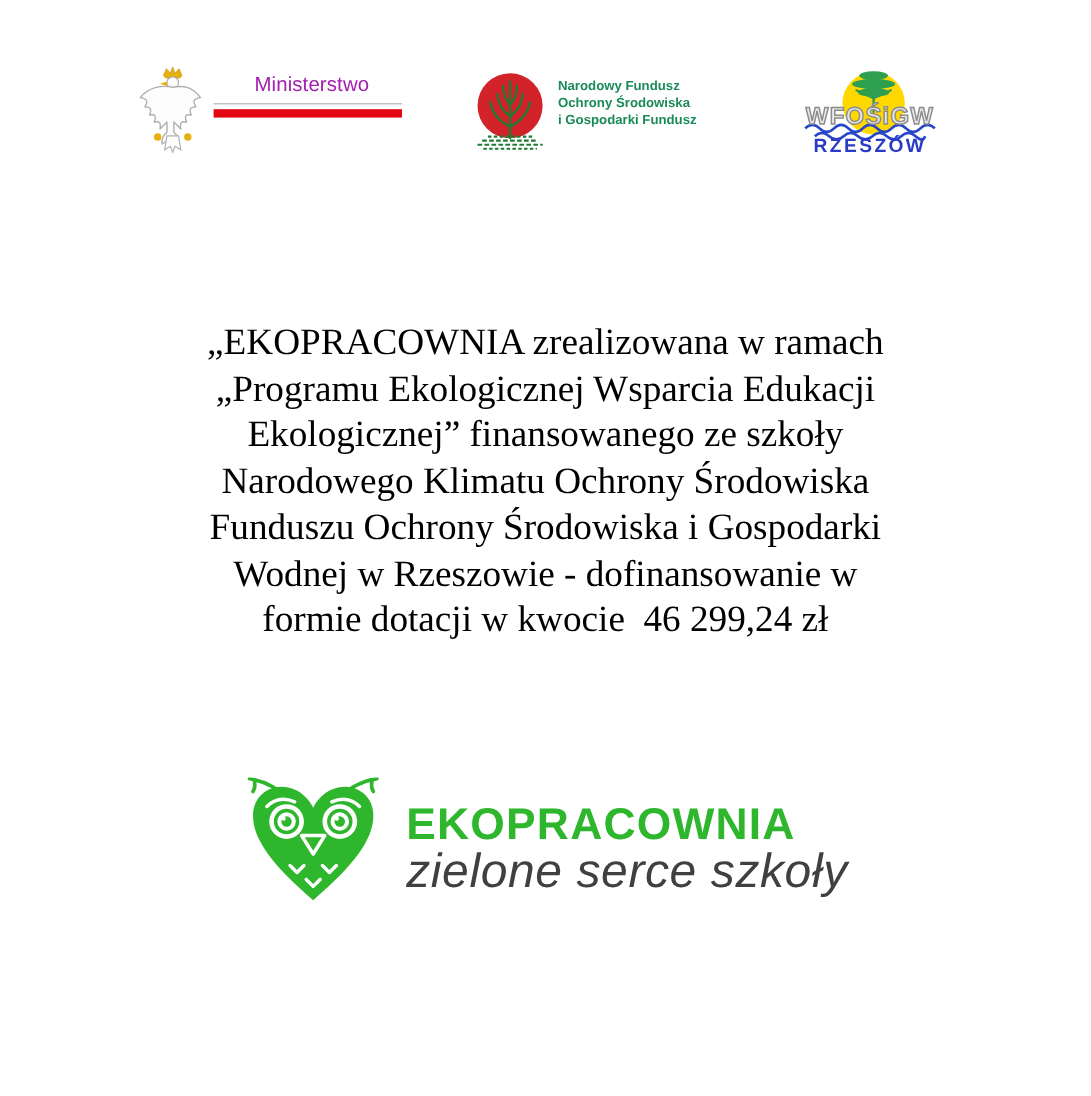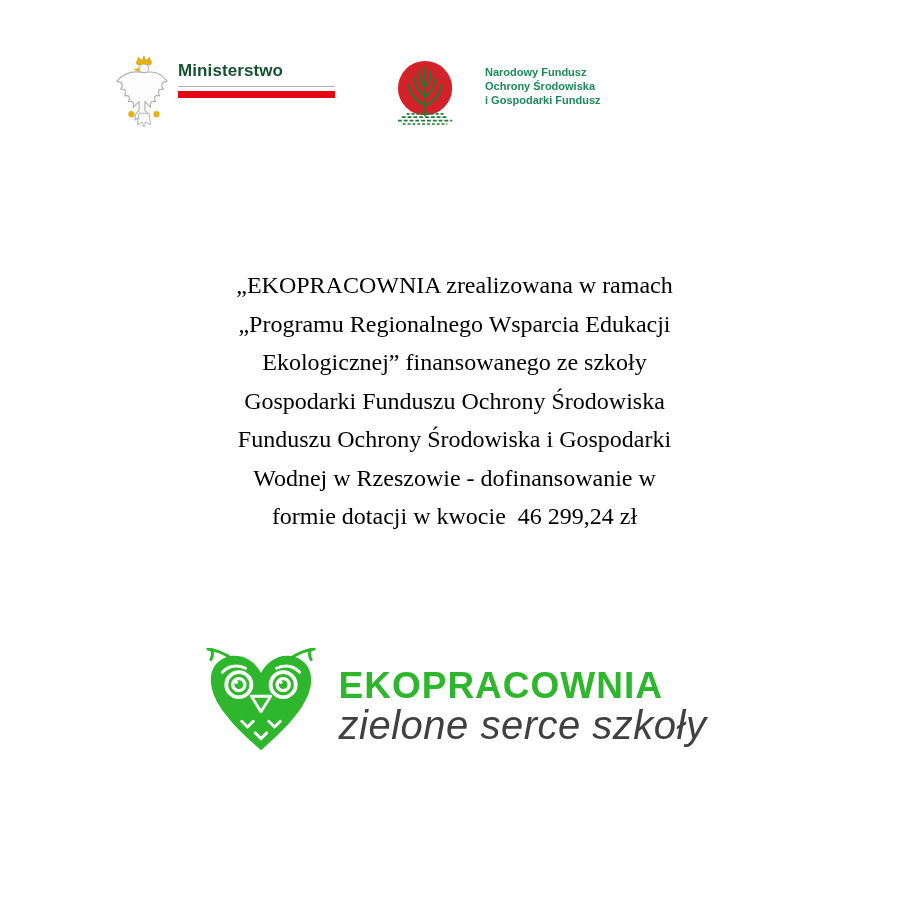--- a/index.html
+++ b/index.html
@@ -4,47 +4,47 @@
 <style>
   html,body { margin:0; padding:0; background:#ffffff; }
   .page {
     position:relative; width:909px; height:913px; background:#ffffff;
     font-family:"Liberation Sans", sans-serif; overflow:hidden;
   }
 
   
   .logo-ministry { position:absolute; left:114px; top:54px; display:flex; gap:8px; }
   .ministry-text { padding-top:6px; }
-  .ministry-line { font-size:17px; line-height:21px; color:#14532d; font-weight:700; letter-spacing:0.1px; white-space:pre; }
+  .ministry-line { font-size:17px; line-height:21px; color:#a21caf; font-weight:400; letter-spacing:0.1px; white-space:pre;margin-left:34px; }
   .flag { width:157px; margin-top:5px; }
   .flag-white { height:4px; background:#ffffff; border-top:1.5px solid #b3b3b3; }
   .flag-red { height:7px; background:#e30613; }
 
   .logo-nfos { position:absolute; left:396px; top:58px; display:flex; gap:7px; }
-  .nfos-text { padding-top:7px;margin-left:20px; }
+  .nfos-text { padding-top:7px; }
   .nfos-line { font-size:11px; line-height:14px; color:#1b8a5a; font-weight:600; white-space:pre; }
 
   .logo-wfos { position:absolute; left:655px; top:50px; width:140px; height:85px; }
   .wfos-svg { position:absolute; left:0; top:0; }
   .wfos-acronym {
     position:absolute; left:0; top:36px; width:140px; text-align:center;
     font-size:20px; font-weight:bold; letter-spacing:1px;
     color:#e8e8e8; -webkit-text-stroke:1.2px #8c8c8c; white-space:pre;
   }
   .wfos-city {
     position:absolute; left:0; top:64px; width:140px; text-align:center;
     font-size:16px; font-weight:bold; letter-spacing:2px; color:#2a3cc4; white-space:pre;
   }
 
   
   .main-text {
     position:absolute; left:0; top:266px; width:909px; text-align:center;
     font-family:"Liberation Serif", serif; color:#000000;
   }
-  .main-line { font-size:24px; line-height:38.5px; white-space:pre; }
+  .main-line { font-size:31px; line-height:38.5px; white-space:pre; }
 
   
   .footer-logo {
     position:absolute; left:0; top:648px; width:909px;
     display:flex; justify-content:center; align-items:center; gap:20px;
   }
   .brand-col { display:flex; flex-direction:column; }
   .brand-name { font-size:37px; font-weight:bold; color:#2eb62c; letter-spacing:1px; line-height:42px; white-space:pre; }
   .brand-tagline { font-size:40px; color:#404040; line-height:36px; letter-spacing:0.5px; white-space:pre;font-style:italic; }
 </style>
@@ -95,26 +95,47 @@
         </g>
       </svg>
     </span>
     <div class="nfos-text">
       <div class="nfos-line">Narodowy Fundusz</div>
       <div class="nfos-line">Ochrony Środowiska</div>
       <div class="nfos-line">i Gospodarki Fundusz</div>
     </div>
   </div>
 
+  <div class="logo-wfos">
+    <span class="wfos-svg">
+      <svg width="140" height="85" viewBox="0 0 140 85">
+        <circle cx="73" cy="36" r="26" fill="#ffd800"></circle>
+        <g fill="#2e9e4f">
+          <path d="M72,44 L74,44 L74,14 L72,14 Z"></path>
+          <ellipse cx="73" cy="13" rx="12" ry="3.6"></ellipse>
+          <ellipse cx="73" cy="20" rx="18" ry="4.2"></ellipse>
+          <ellipse cx="73" cy="27" rx="13" ry="3.8"></ellipse>
+          <path d="M73,30 L88,24 L88,26 L73,33 Z"></path>
+          <path d="M73,30 L58,24 L58,26 L73,33 Z"></path>
+        </g>
+        <g stroke="#2846c8" stroke-width="2.2" fill="none">
+          <path d="M16,57 Q22,51 28,57 T40,57 T52,57 T64,57 T76,57 T88,57 T100,57 T112,57 T124,57"></path>
+          <path d="M24,63.5 Q30,58 36,63.5 T48,63.5 T60,63.5 T72,63.5 T84,63.5 T96,63.5 T108,63.5 T116,63.5"></path>
+        </g>
+      </svg>
+    </span>
+    <div class="wfos-acronym">WFOŚiGW</div>
+    <div class="wfos-city">RZESZÓW</div>
+  </div>
 
   <div class="main-text">
     <div class="main-line">„EKOPRACOWNIA zrealizowana w ramach</div>
-    <div class="main-line">„Programu Regionalnego Wsparcia Edukacji</div>
+    <div class="main-line">„Programu Ekologicznej Wsparcia Edukacji</div>
     <div class="main-line">Ekologicznej” finansowanego ze szkoły</div>
-    <div class="main-line">Gospodarki Funduszu Ochrony Środowiska</div>
+    <div class="main-line">Narodowego Klimatu Ochrony Środowiska</div>
     <div class="main-line">Funduszu Ochrony Środowiska i Gospodarki</div>
     <div class="main-line">Wodnej w Rzeszowie - dofinansowanie w</div>
     <div class="main-line">formie dotacji w kwocie  46 299,24 zł</div>
   </div>
 
   <div class="footer-logo">
     <span>
       <svg width="116" height="108" viewBox="0 0 120 112">
         <g stroke="#2eb62c" stroke-width="3.2" fill="none" stroke-linecap="round">
           <path d="M38,18 C28,8 18,3 5,1"></path>

